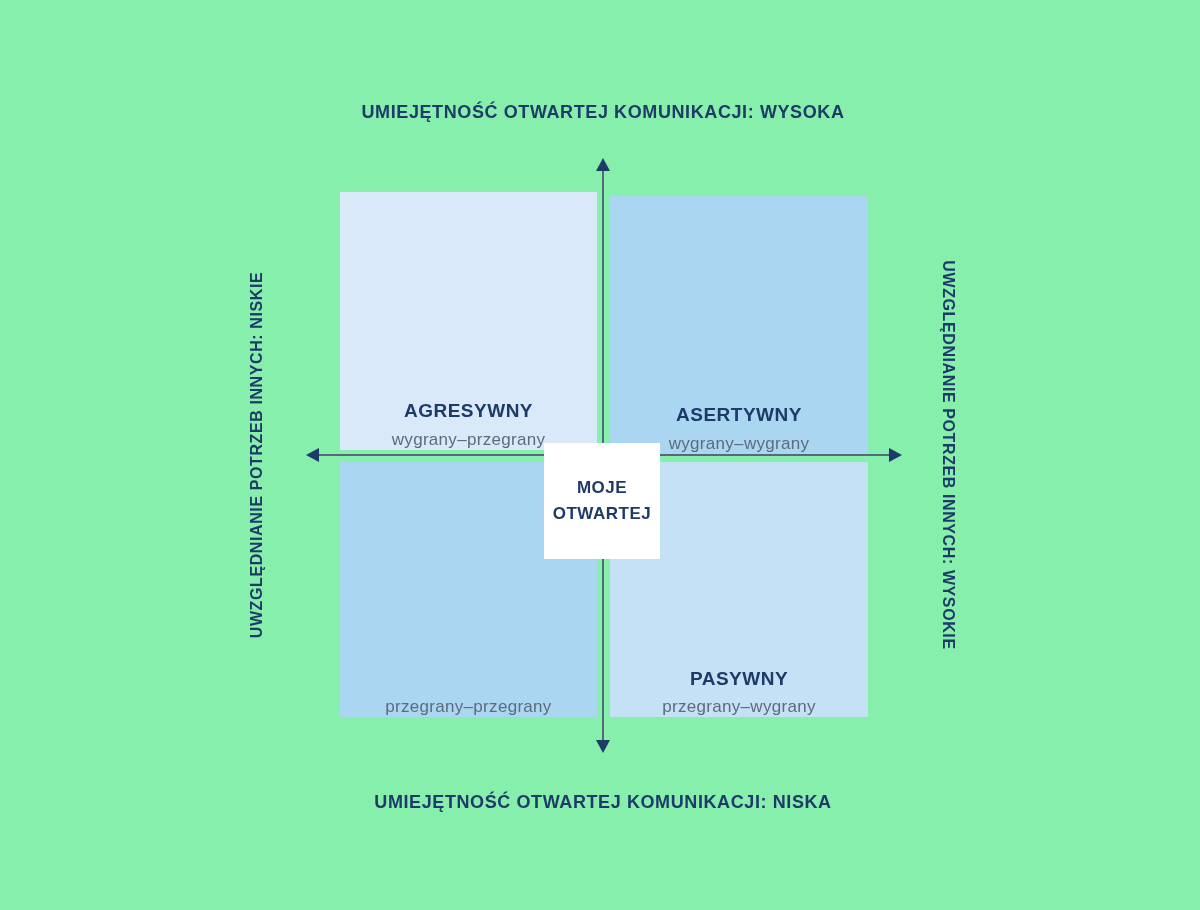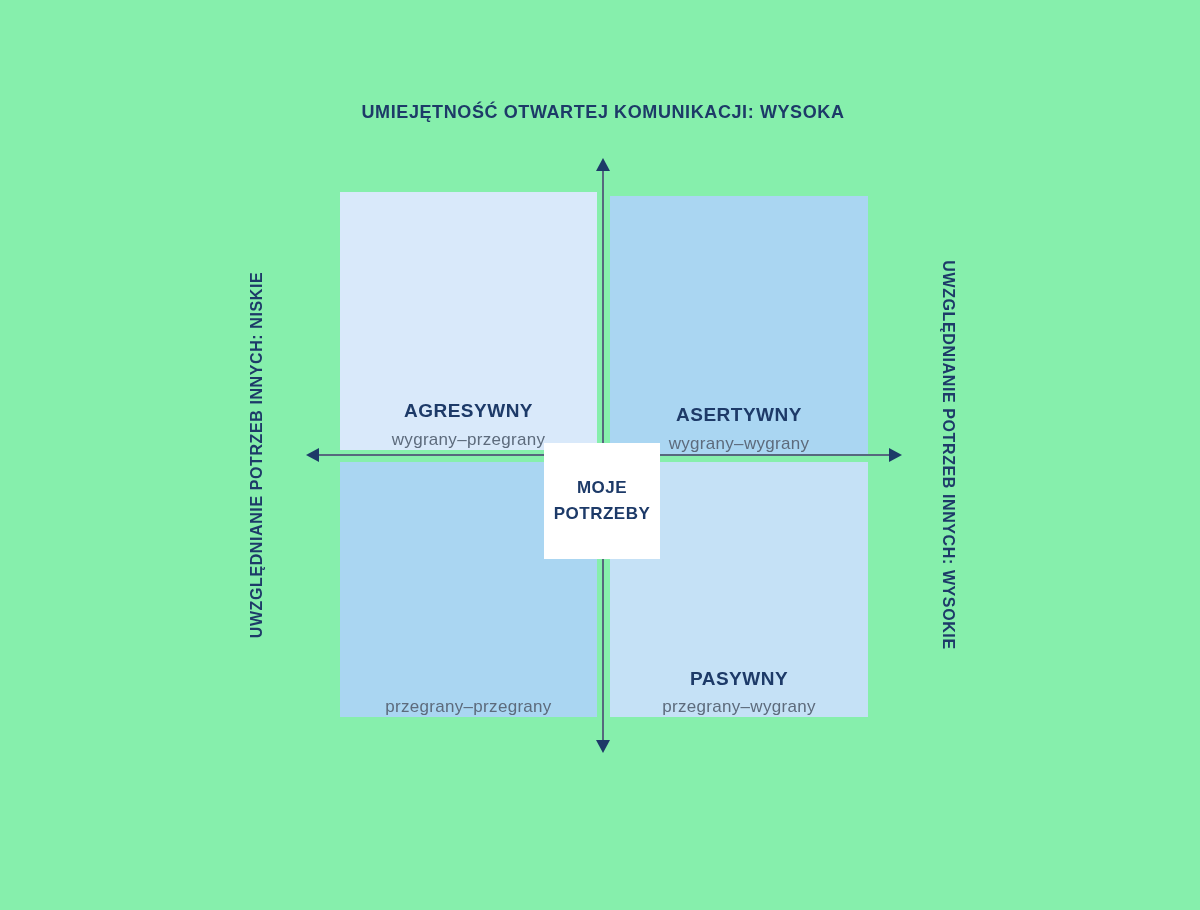--- a/index.html
+++ b/index.html
@@ -134,20 +134,21 @@
     z-index: 3;
     margin-top: 48px;
   }
 </style>
 </head>
 <body>
 
 <div class="stage">
 
   <div class="axis-label top">UMIEJĘTNOŚĆ OTWARTEJ KOMUNIKACJI: WYSOKA</div>
+  <div class="axis-label bottom">UMIEJĘTNOŚĆ OTWARTEJ KOMUNIKACJI: NISKA</div>
   <div class="axis-label left">UWZGLĘDNIANIE POTRZEB INNYCH: NISKIE</div>
   <div class="axis-label right">UWZGLĘDNIANIE POTRZEB INNYCH: WYSOKIE</div>
 
   <div class="quad tl">
     <div class="quad-title">AGRESYWNY</div>
     <div class="quad-subtitle">wygrany–przegrany</div>
   </div>
 
   <div class="quad tr">
     <div class="quad-title">ASERTYWNY</div>
@@ -165,16 +166,16 @@
 
   <div class="axis-line vertical"></div>
   <div class="axis-line horizontal"></div>
   <div class="arrowhead up"></div>
   <div class="arrowhead down"></div>
   <div class="arrowhead leftward"></div>
   <div class="arrowhead rightward"></div>
 
   <div class="center-box">
     <span>MOJE</span>
-    <span>POTRZEBY</span>
+    <span>OTWARTEJ</span>
   </div>
 
 </div>
 
 </body></html>

